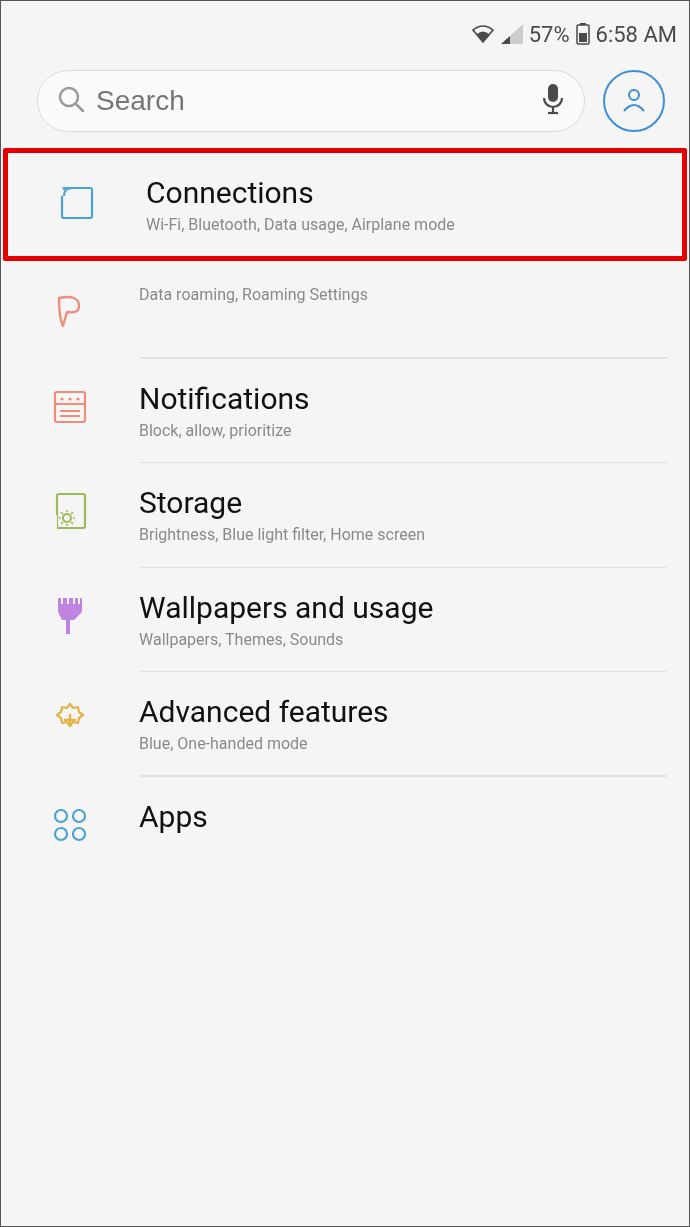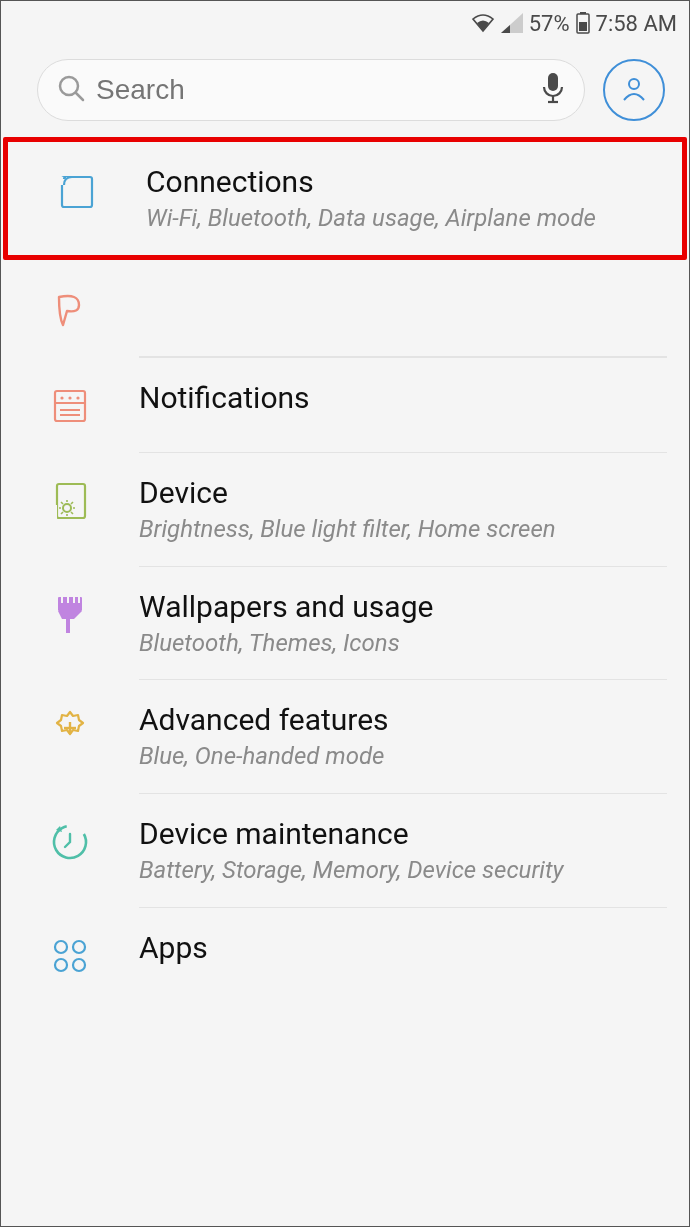--- a/index.html
+++ b/index.html
@@ -13,20 +13,21 @@
   .status-bar {
     height: 44px;
     display: flex;
     justify-content: flex-end;
     align-items: center;
     padding: 0 12px;
     gap: 6px;
     font-size: 22px;
     color: #4a4a4a;
     background: #f5f5f5;
+    margin-top: 11px;
   }
   .status-bar .time { font-weight: 400; }
   .status-bar svg { display: block; }
   .top-row {
     display: flex;
     align-items: center;
     padding: 14px 24px 10px 36px;
     gap: 18px;
   }
   .search-pill {
@@ -84,24 +85,23 @@
   }
   .text-col { flex: 1; padding-right: 24px; }
   .title {
     font-size: 30px;
     color: #111;
     font-weight: 400;
     line-height: 1.2;
     margin-bottom: 4px;
   }
   .subtitle {
-    font-size: 24px;
+    font-size: 16px;
     color: #8a8a8a;
     line-height: 1.2;
-    font-style: italic;
   }
 </style>
 </head>
 <body>
 
 <div class="status-bar">
   <span>
     <svg width="24" height="20" viewBox="0 0 24 20">
         <path d="M12 18 L2 6 Q12 -2 22 6 Z" fill="none" stroke="#4a4a4a" stroke-width="1.6"></path>
         <path d="M12 18 L6 10 Q12 5 18 10 Z" fill="#4a4a4a"></path>
@@ -114,21 +114,21 @@
       </svg>
   </span>
   <span>57%</span>
   <span>
     <svg width="14" height="22" viewBox="0 0 14 22">
         <rect x="1" y="2" width="12" height="19" rx="1" fill="none" stroke="#4a4a4a" stroke-width="1.5"></rect>
         <rect x="4" y="0" width="6" height="2" fill="#4a4a4a"></rect>
         <rect x="3" y="10" width="8" height="9" fill="#4a4a4a"></rect>
       </svg>
   </span>
-  <span class="time">7:58 AM</span>
+  <span class="time">6:58 AM</span>
 </div>
 
 <div class="top-row">
   <div class="search-pill">
     <span>
       <svg width="30" height="30" viewBox="0 0 30 30">
           <circle cx="13" cy="13" r="9" fill="none" stroke="#9a9a9a" stroke-width="2.5"></circle>
           <line x1="20" y1="20" x2="27" y2="27" stroke="#9a9a9a" stroke-width="2.5" stroke-linecap="round"></line>
         </svg>
     </span>
@@ -173,20 +173,21 @@
 
   <div class="item">
     <div class="icon-col">
         <div class="iconwrap">
       <svg width="42" height="42" viewBox="0 0 42 42">
             <path d="M10 8 Q30 4 30 16 Q30 24 18 22 L14 36 Q10 28 10 8 Z" fill="none" stroke="#ee8e7a" stroke-width="2.4" stroke-linejoin="round"></path>
           </svg>
     </div>
       </div>
     <div class="text-col">
+      <div class="subtitle">Data roaming, Roaming Settings</div>
     </div>
   </div>
   <div class="divider"></div>
 
   <div class="divider"></div>
 
   <div class="item">
     <div class="icon-col">
         <div class="iconwrap">
       <svg width="40" height="40" viewBox="0 0 40 40">
@@ -195,20 +196,21 @@
             <circle cx="20" cy="12" r="1.6" fill="#ee8e7a"></circle>
             <circle cx="28" cy="12" r="1.6" fill="#ee8e7a"></circle>
             <line x1="5" y1="17" x2="35" y2="17" stroke="#ee8e7a" stroke-width="2"></line>
             <line x1="10" y1="24" x2="30" y2="24" stroke="#ee8e7a" stroke-width="2"></line>
             <line x1="10" y1="29" x2="30" y2="29" stroke="#ee8e7a" stroke-width="2"></line>
           </svg>
     </div>
       </div>
     <div class="text-col">
       <div class="title">Notifications</div>
+      <div class="subtitle">Block, allow, prioritize</div>
     </div>
   </div>
   <div class="divider"></div>
 
   <div class="item">
     <div class="icon-col">
         <div class="iconwrap">
       <svg width="42" height="42" viewBox="0 0 42 42">
             <rect x="8" y="4" width="28" height="34" rx="2" fill="none" stroke="#9dbb55" stroke-width="2.2"></rect>
             <path d="M8 32 h-4" stroke="#f5f5f5" stroke-width="14"></path>
@@ -220,21 +222,21 @@
               <line x1="24" y1="28" x2="26" y2="28"></line>
               <line x1="12" y1="22" x2="14" y2="24"></line>
               <line x1="22" y1="32" x2="24" y2="34"></line>
               <line x1="12" y1="34" x2="14" y2="32"></line>
               <line x1="22" y1="24" x2="24" y2="22"></line>
             </g>
           </svg>
     </div>
       </div>
     <div class="text-col">
-      <div class="title">Device</div>
+      <div class="title">Storage</div>
       <div class="subtitle">Brightness, Blue light filter, Home screen</div>
     </div>
   </div>
   <div class="divider"></div>
 
   <div class="item">
     <div class="icon-col">
         <div class="iconwrap">
       <svg width="40" height="44" viewBox="0 0 40 44">
             <rect x="8" y="4" width="24" height="14" rx="1" fill="#c084e0"></rect>
@@ -243,21 +245,21 @@
               <line x1="18" y1="4" x2="18" y2="10"></line>
               <line x1="24" y1="4" x2="24" y2="10"></line>
               <line x1="29" y1="4" x2="29" y2="10"></line>
             </g>
             <path d="M8 18 h24 l-8 8 h-4 v14 h-4 v-14 h-4 Z" fill="#c084e0"></path>
           </svg>
     </div>
       </div>
     <div class="text-col">
       <div class="title">Wallpapers and usage</div>
-      <div class="subtitle">Bluetooth, Themes, Icons</div>
+      <div class="subtitle">Wallpapers, Themes, Sounds</div>
     </div>
   </div>
   <div class="divider"></div>
 
   <div class="item">
     <div class="icon-col">
         <div class="iconwrap">
       <svg width="44" height="44" viewBox="0 0 44 44">
             <path d="M22 6 l3 4 5 -1 1 5 4 3 -4 3 -1 5 -5 -1 -3 4 -3 -4 -5 1 -1 -5 -4 -3 4 -3 1 -5 5 1 Z" fill="none" stroke="#e2b344" stroke-width="2.2" stroke-linejoin="round"></path>
             <line x1="22" y1="16" x2="22" y2="28" stroke="#e2b344" stroke-width="2.4"></line>
@@ -265,35 +267,20 @@
           </svg>
     </div>
       </div>
     <div class="text-col">
       <div class="title">Advanced features</div>
       <div class="subtitle">Blue, One-handed mode</div>
     </div>
   </div>
   <div class="divider"></div>
 
-  <div class="item">
-    <div class="icon-col">
-        <div class="iconwrap">
-      <svg width="44" height="44" viewBox="0 0 44 44">
-            <circle cx="22" cy="22" r="16" fill="none" stroke="#4fbfa8" stroke-width="2.6" stroke-dasharray="80 20" transform="rotate(-30 22 22)"></circle>
-            <path d="M22 14 v8 l-5 5" fill="none" stroke="#4fbfa8" stroke-width="2.4" stroke-linecap="round"></path>
-            <polygon points="8,10 12,6 14,12" fill="#4fbfa8"></polygon>
-          </svg>
-    </div>
-      </div>
-    <div class="text-col">
-      <div class="title">Device maintenance</div>
-      <div class="subtitle">Battery, Storage, Memory, Device security</div>
-    </div>
-  </div>
   <div class="divider"></div>
 
   <div class="item" style="padding-bottom:0">
     <div class="icon-col">
         <div class="iconwrap">
       <svg width="42" height="42" viewBox="0 0 42 42">
             <circle cx="12" cy="12" r="6" fill="none" stroke="#4aa3d4" stroke-width="2.2"></circle>
             <circle cx="30" cy="12" r="6" fill="none" stroke="#4aa3d4" stroke-width="2.2"></circle>
             <circle cx="12" cy="30" r="6" fill="none" stroke="#4aa3d4" stroke-width="2.2"></circle>
             <circle cx="30" cy="30" r="6" fill="none" stroke="#4aa3d4" stroke-width="2.2"></circle>

